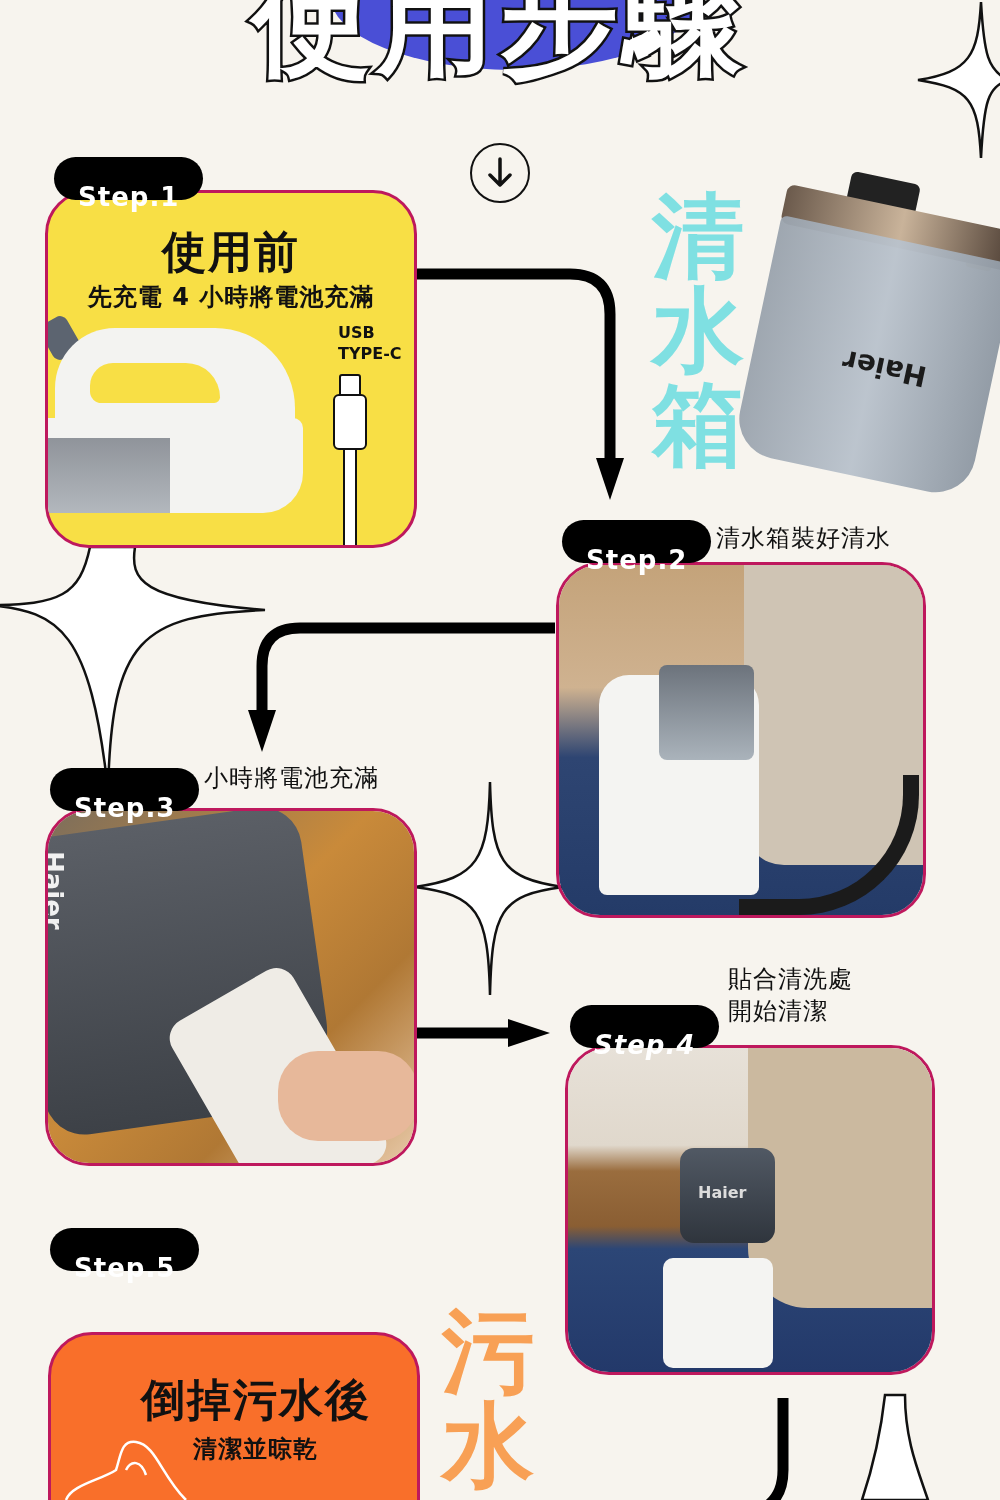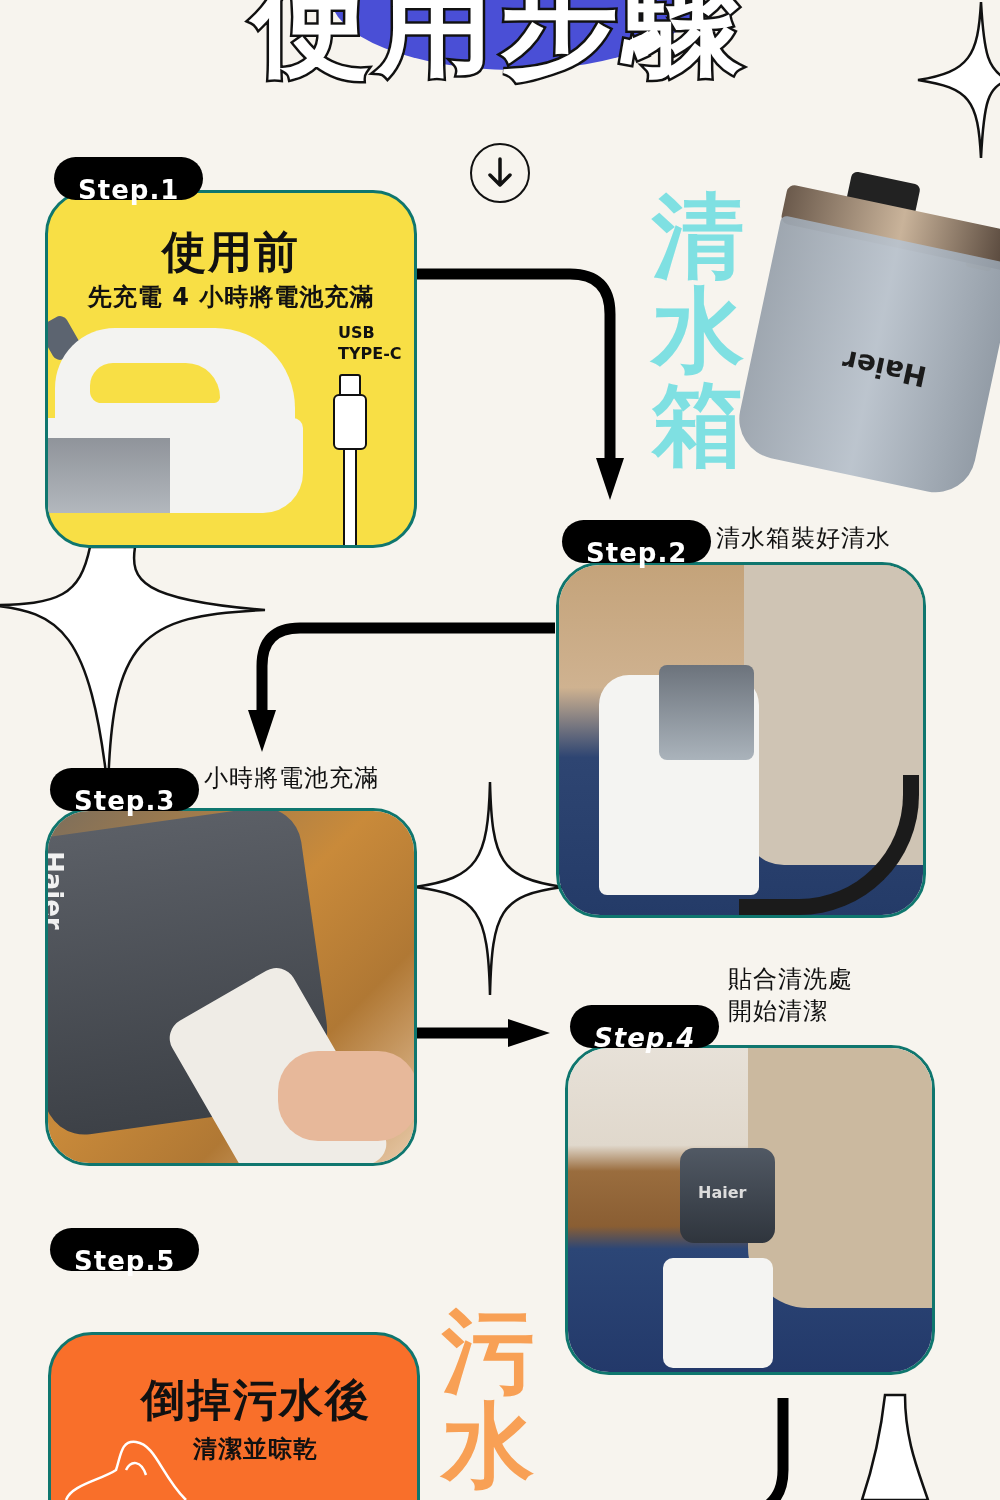--- a/index.html
+++ b/index.html
@@ -19,29 +19,29 @@
   }
   .page-title {
     position: absolute; left: 200px; top: -38px; width: 600px; text-align: center;
     font-size: 118px; font-weight: bold; color: #fff; letter-spacing: 6px;
     -webkit-text-stroke: 5px #111; paint-order: stroke fill;
     line-height: 1;
   }
 
   
   .pill {
-    position: absolute; height: 43px; padding: 8px 24px;
+    position: absolute; height: 43px; padding: 15px 24px;
     background: #000; color: #fff; border-radius: 26px;
     font-family: "DejaVu Sans", sans-serif; font-weight: bold; font-size: 26px;
     line-height: 50px; letter-spacing: 1px; z-index: 5;
   }
 
   
   .card {
-    position: absolute; border: 3px solid #0f766e; border-radius: 44px; overflow: hidden;
+    position: absolute; border: 3px solid #be185d; border-radius: 44px; overflow: hidden;
   }
   .card-yellow { background: #f8df45; }
   .card-orange { background: #f96f2a; }
 
   .step-caption { position: absolute; font-size: 24px; color: #111; line-height: 1.35; letter-spacing: 1px; }
 
   
   .vword { position: absolute; font-weight: bold; line-height: 1.02; }
   .vword span { display: block; }
 

